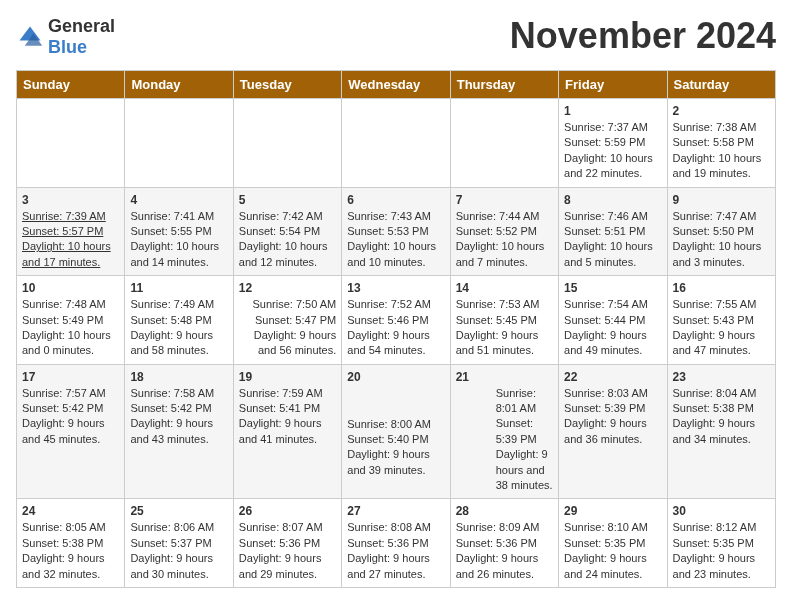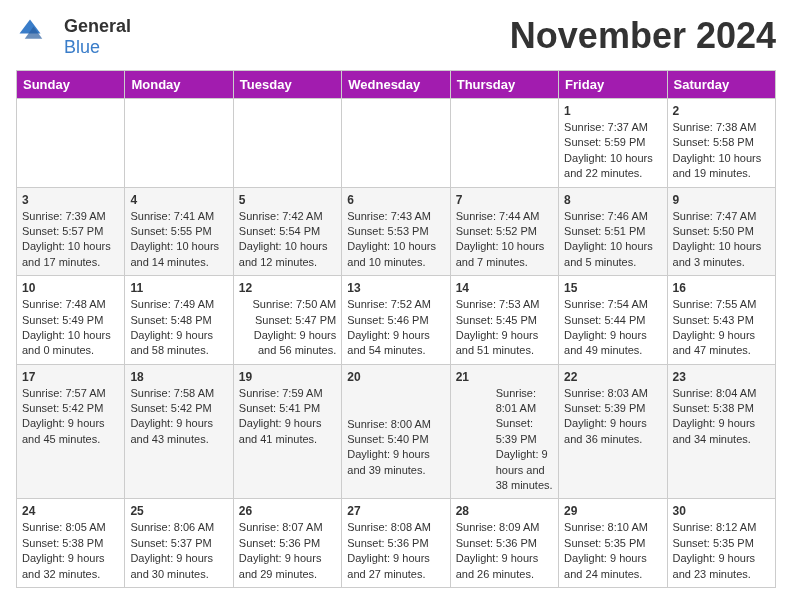--- a/index.html
+++ b/index.html
@@ -11,30 +11,31 @@
       padding: 16px;
     }
     .header-area {
       display: flex;
       justify-content: space-between;
       align-items: flex-start;
       margin-bottom: 12px;
     }
     .logo {
       display: flex;
-      gap: 20px;
+      align-items: center;
+      gap: 4px;
     }
     .logo-text-general {
       font-size: 18px;
       font-weight: bold;
       color: #333;
     }
     .logo-text-blue {
       font-size: 18px;
-      font-weight: normal;
+      font-weight: bold;
       color: #3a7dc9;
     }
     .logo-icon {
       width: 28px;
       height: 28px;
     }
     .title-area {
       text-align: right;
     }
     .month-title {
@@ -46,21 +47,21 @@
     .location-title {
       font-size: 16px;
       color: #555;
     }
     table {
       width: 100%;
       border-collapse: collapse;
       table-layout: fixed;
     }
     thead tr th {
-      background-color: #a21caf;
+      background-color: #a16207;
       color: white;
       text-align: left;
       padding: 6px 6px;
       font-size: 13px;
       font-weight: bold;
       border: 1px solid #ccc;
     }
     tbody tr td {
       border: 1px solid #ccc;
       vertical-align: top;
@@ -134,21 +135,21 @@
         <td>
           <div class="day-num">2</div>
           <div class="day-info" style="white-space: pre-line;">Sunrise: 7:38 AM
 Sunset: 5:58 PM
 Daylight: 10 hours and 19 minutes.</div>
         </td>
       </tr>
       <tr>
         <td>
           <div class="day-num">3</div>
-          <div class="day-info" style="white-space: pre-line;">Sunrise: 7:39 AM
+          <div class="day-info" style="white-space: pre-line; text-decoration: underline;">Sunrise: 7:39 AM
 Sunset: 5:57 PM
 Daylight: 10 hours and 17 minutes.</div>
         </td>
         <td>
           <div class="day-num">4</div>
           <div class="day-info" style="white-space: pre-line;">Sunrise: 7:41 AM
 Sunset: 5:55 PM
 Daylight: 10 hours and 14 minutes.</div>
         </td>
         <td>

